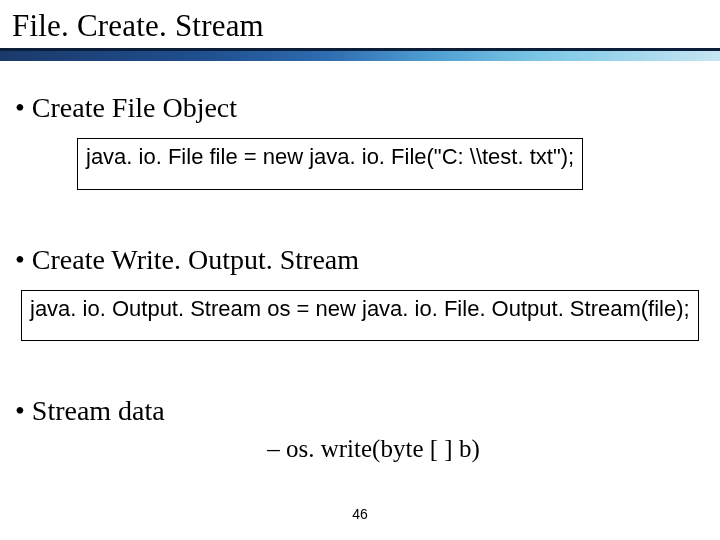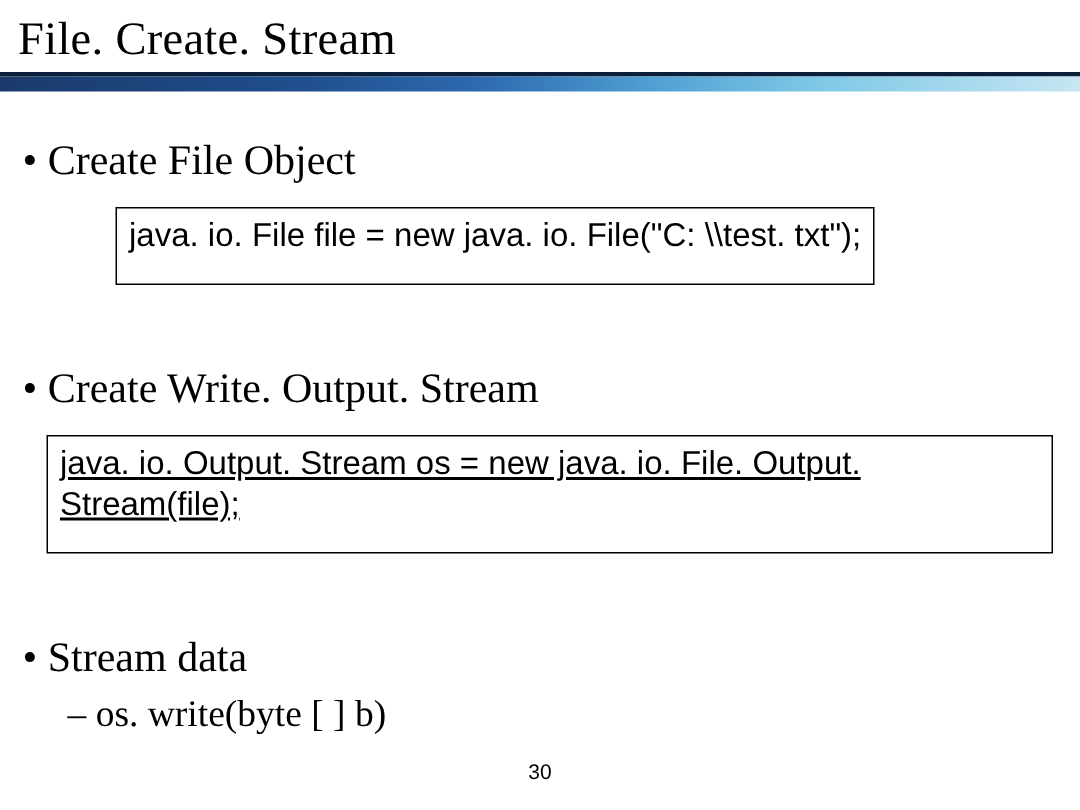--- a/index.html
+++ b/index.html
@@ -65,27 +65,27 @@
     padding: 4px 8px 18px 8px;
     font-family: Arial, Helvetica, sans-serif;
     font-size: 22px;
     line-height: 1.25;
     margin-top: 6px;
   }
   .codebox.indent {
     margin-left: 62px;
   }
   .codebox.full {
-    margin-left: 16px;
-    text-decoration: underline;
+    margin-left: 6px;
   }
   .subbullet {
     font-size: 25px;
     margin-left: 30px;
     margin-top: 6px;
+    text-align: center;
   }
   .gap-lg { height: 34px; }
   .pagenum {
     position: absolute;
     bottom: 18px;
     left: 0;
     width: 720px;
     text-align: center;
     font-family: Arial, Helvetica, sans-serif;
     font-size: 14px;
@@ -111,15 +111,15 @@
     <div class="bullet">• Create Write. Output. Stream</div>
     <div class="codebox full">java. io. Output. Stream os = new java. io. File. Output. Stream(file);</div>
 
     <div class="gap-lg"></div>
 
     <div class="bullet">• Stream data</div>
     <div class="subbullet">– os. write(byte [ ] b)</div>
 
   </div>
 
-  <div class="pagenum">30</div>
+  <div class="pagenum">46</div>
 
 </div>
 
 </body></html>

